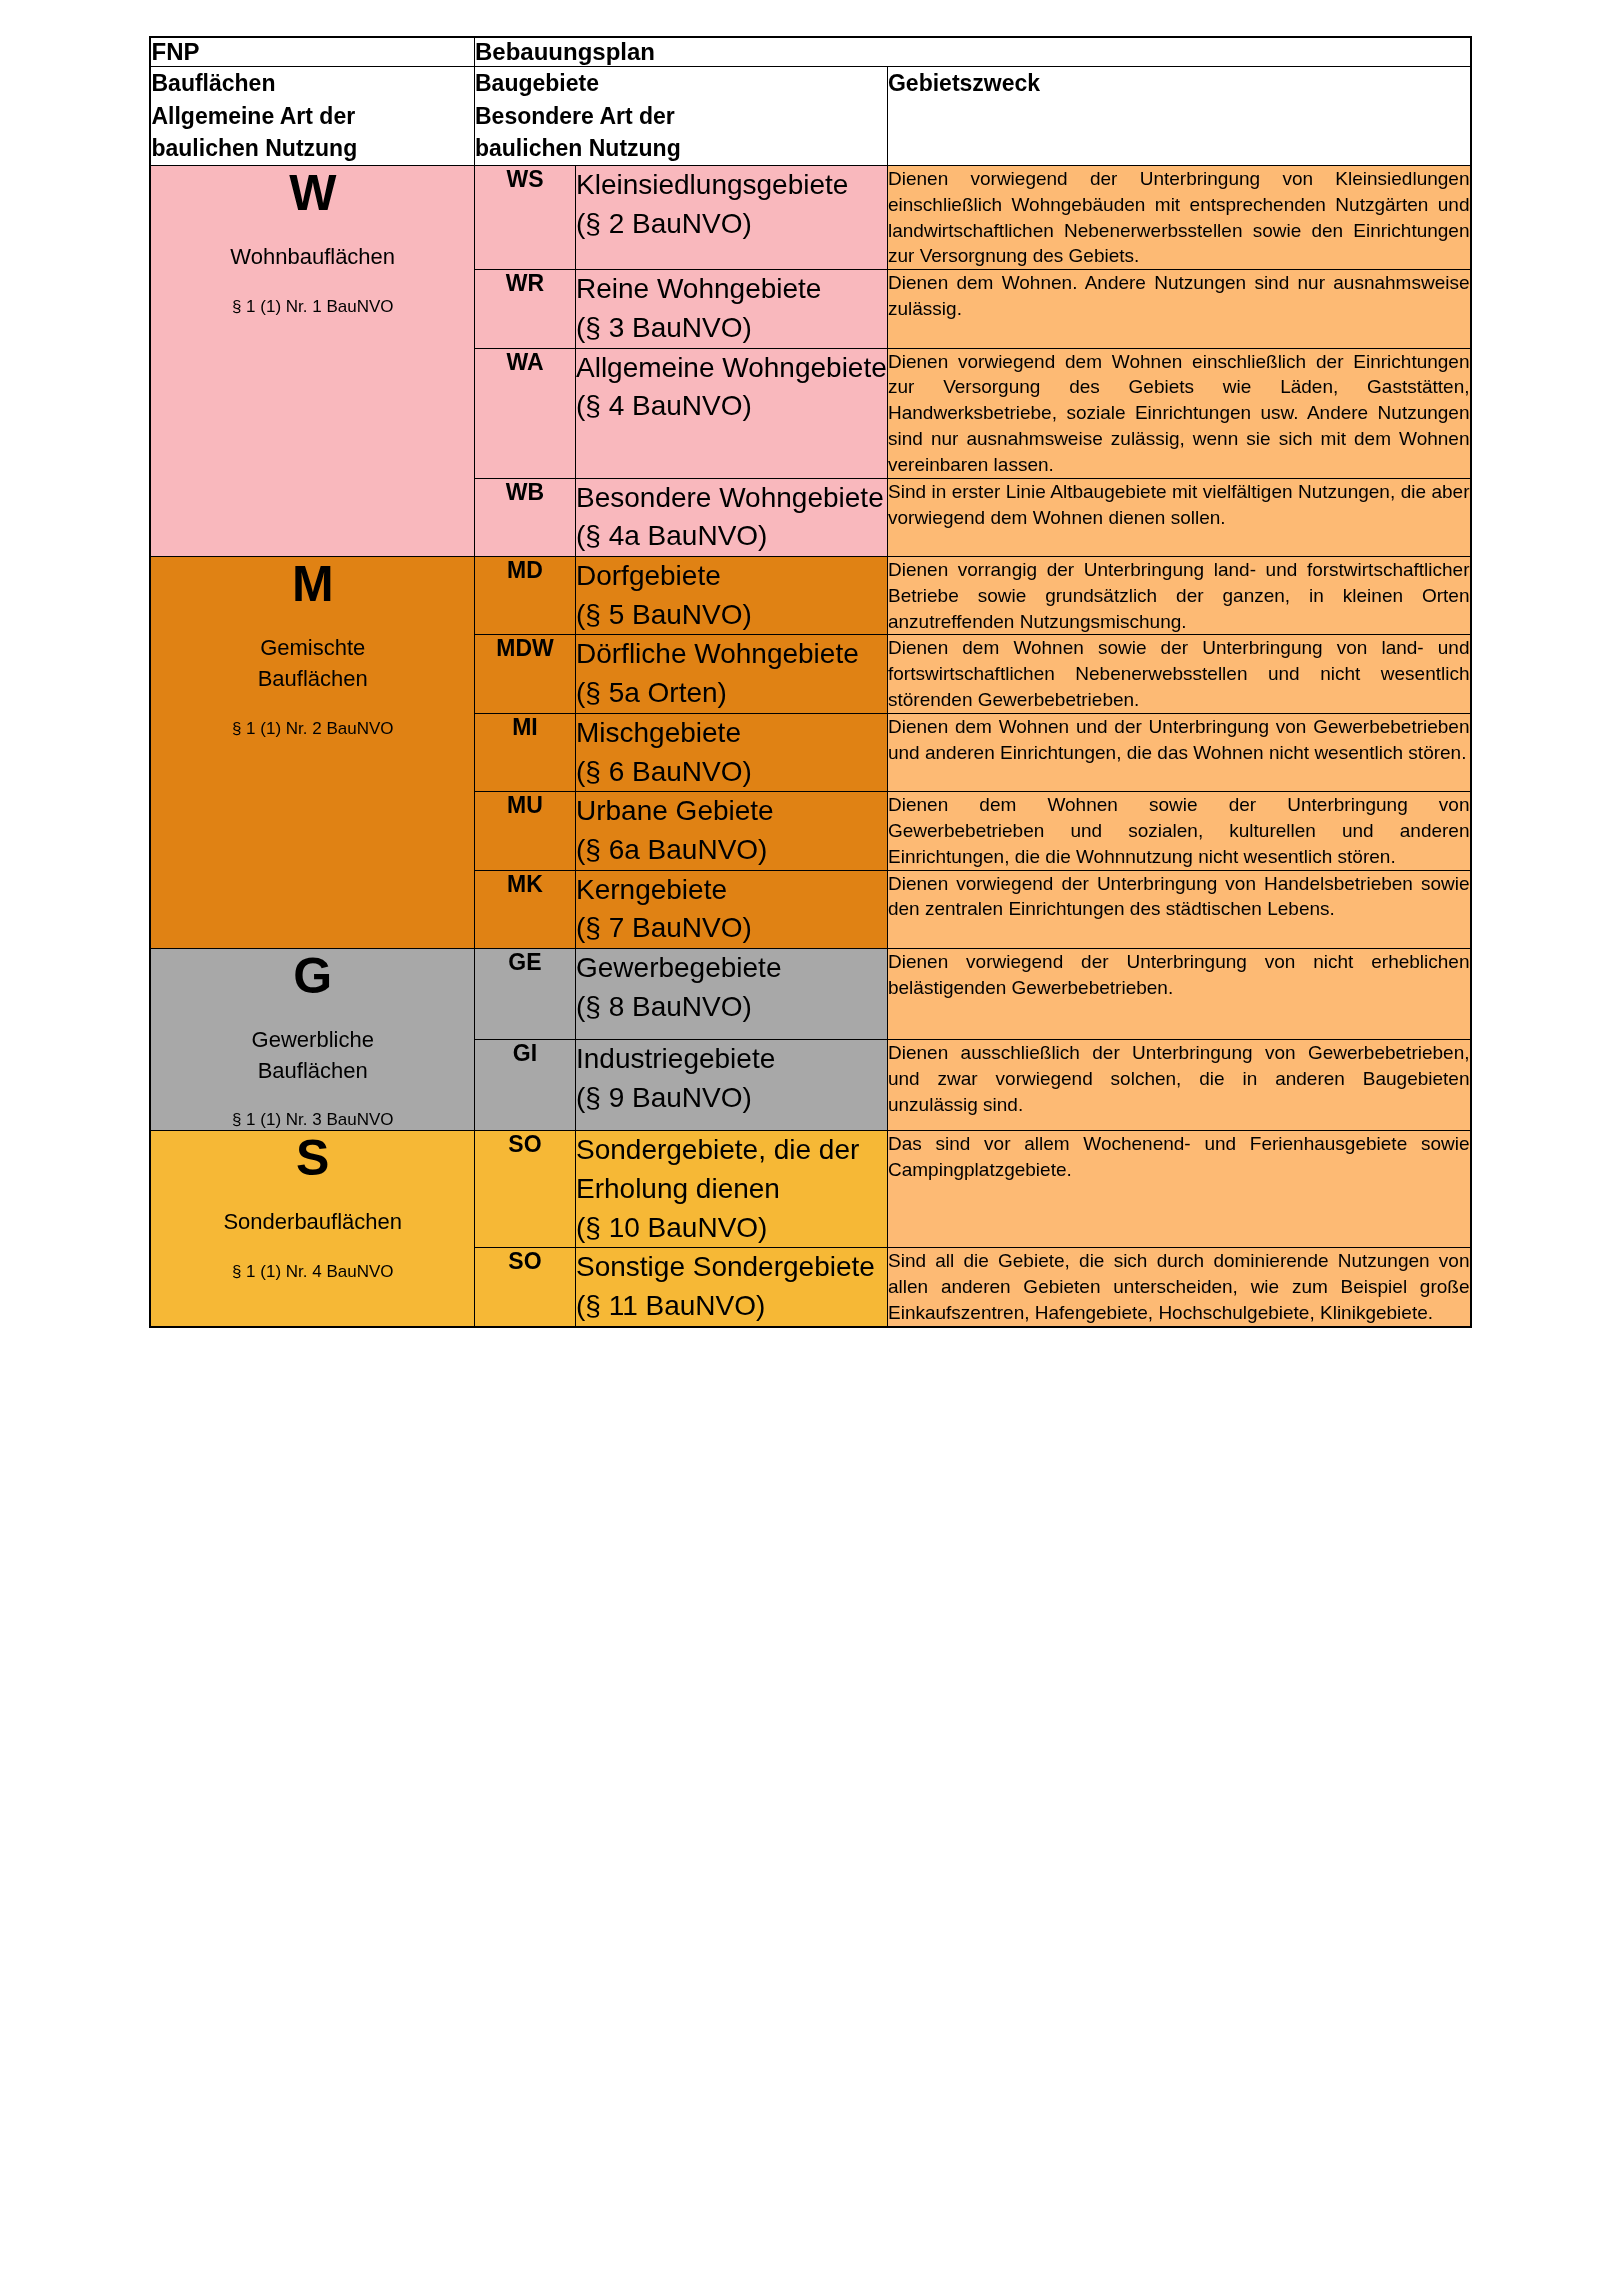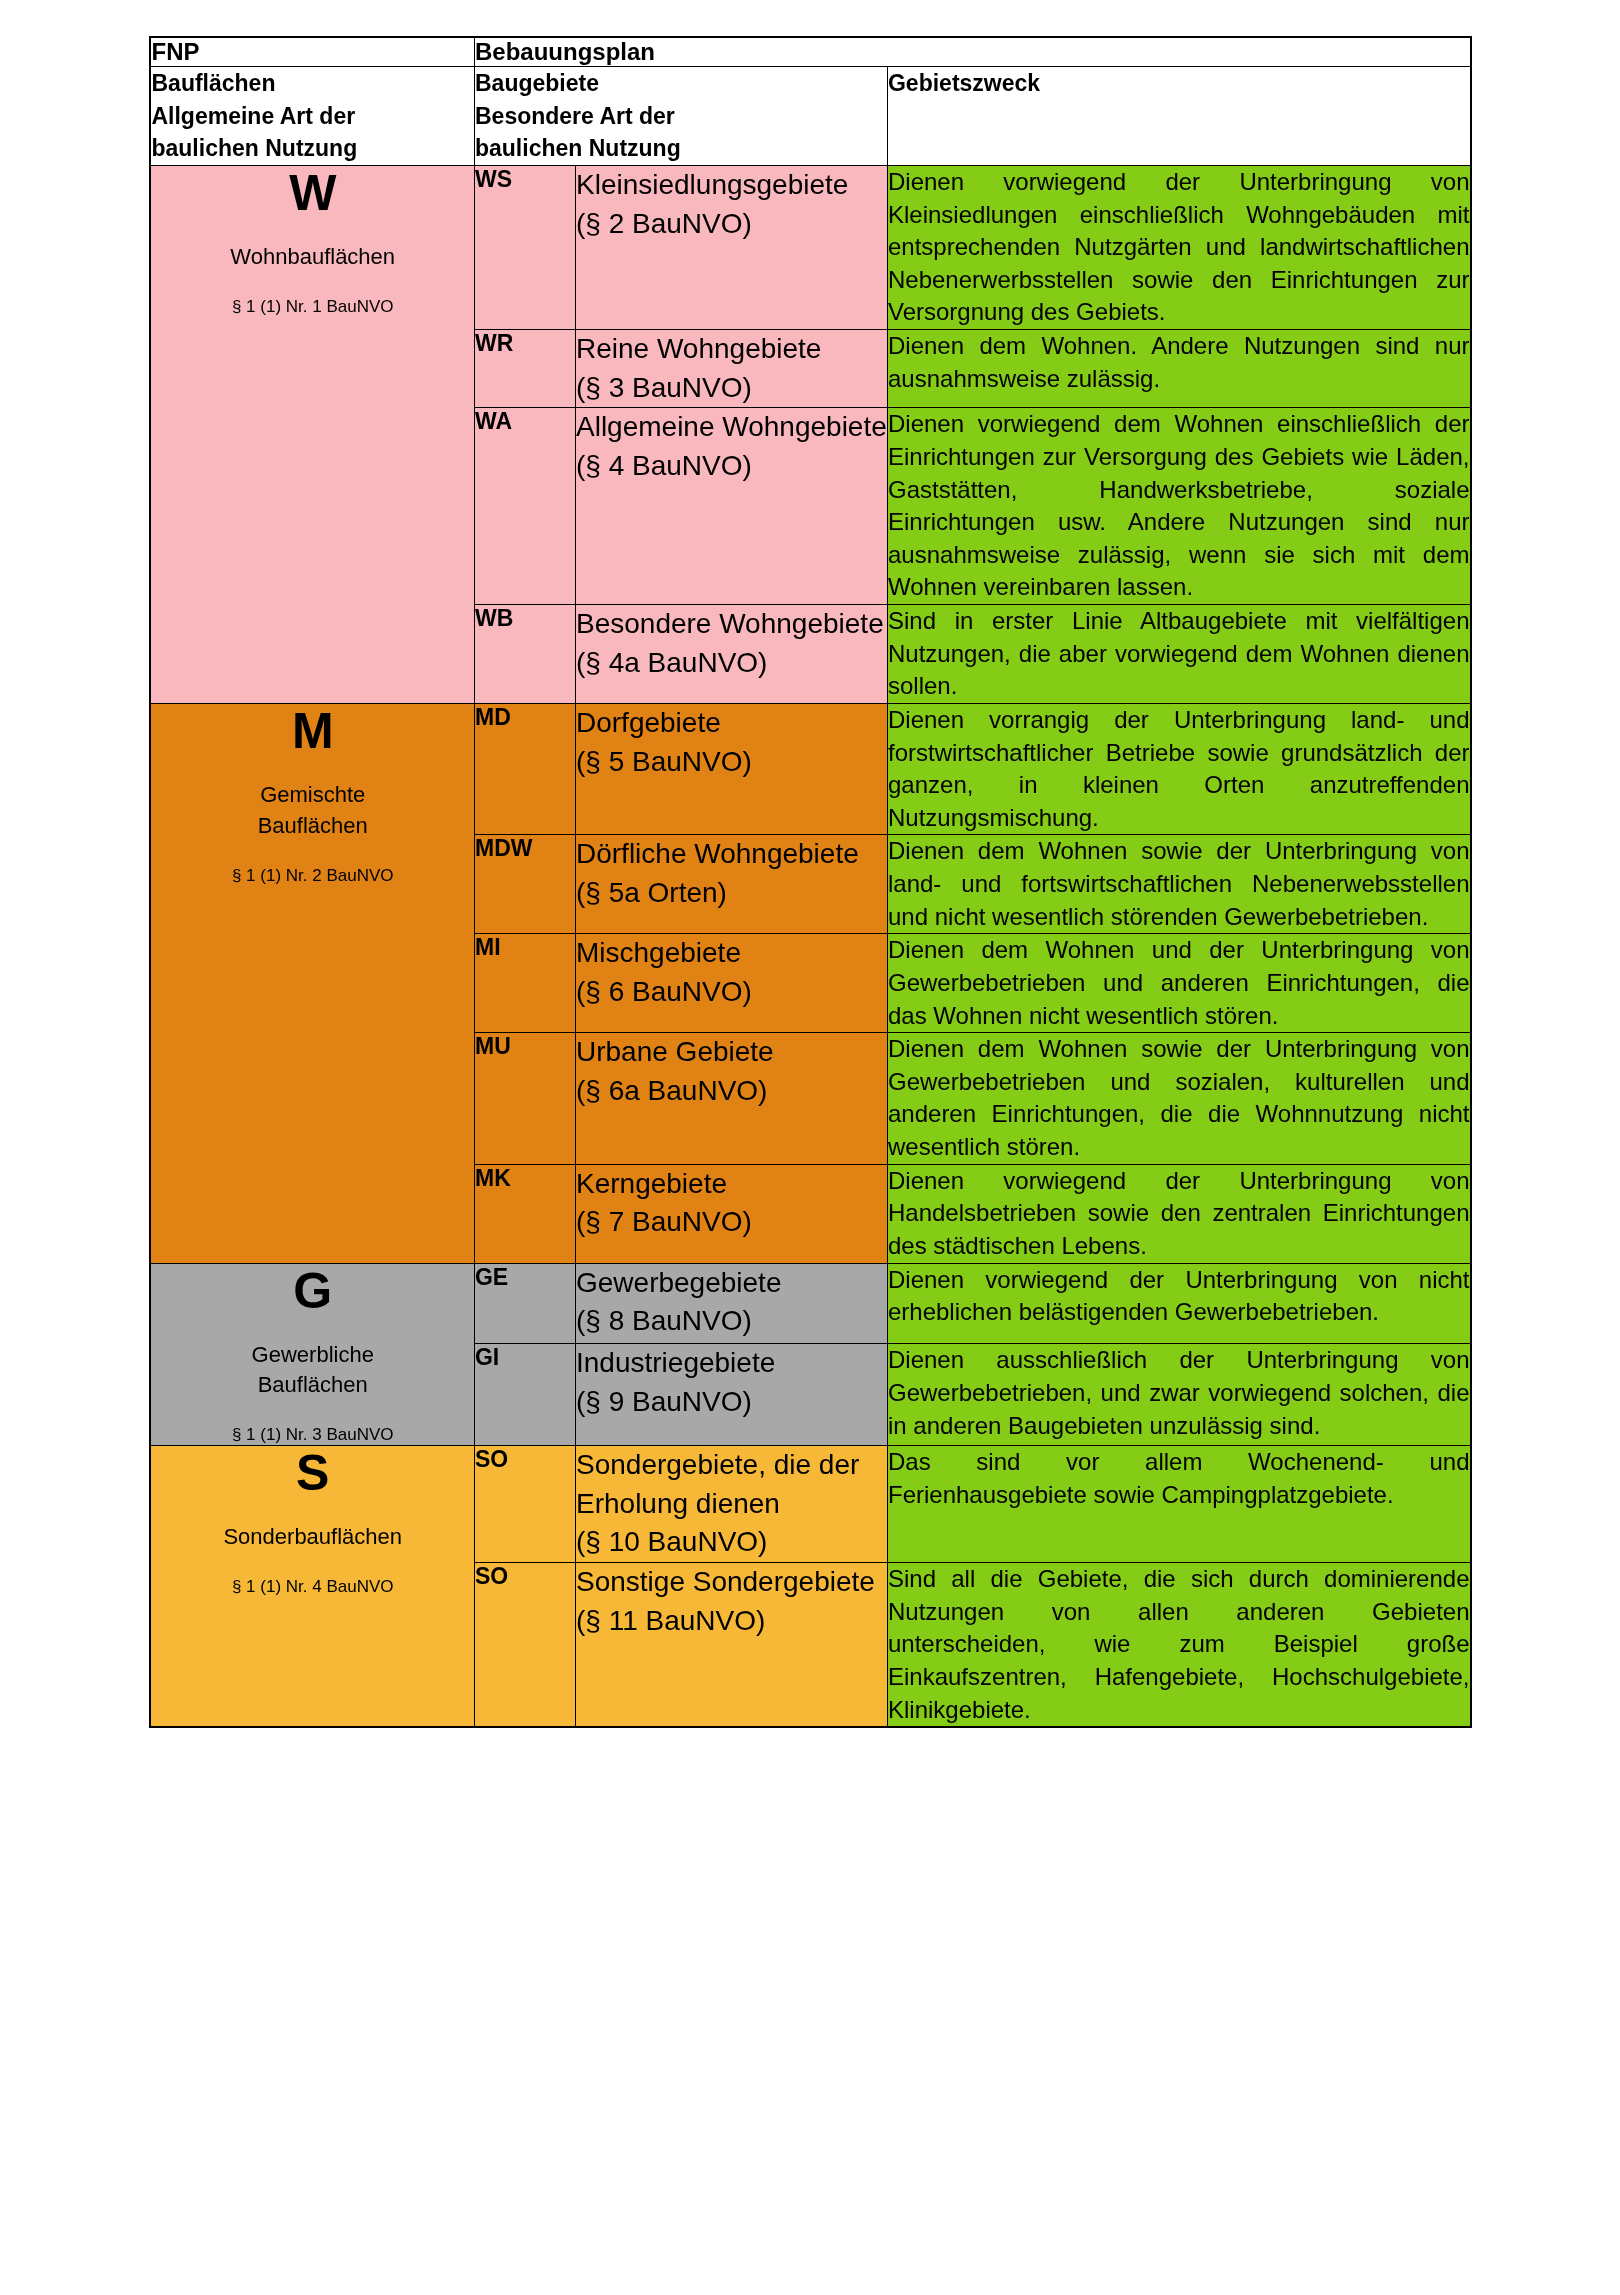--- a/index.html
+++ b/index.html
@@ -72,42 +72,42 @@
     display: block;
   }
   .cat .para {
     font-size: 17px;
     display: block;
     margin-top: 24px;
   }
 
   
   .abbr {
-    text-align: left;
+    text-align: center;
     vertical-align: middle;
     font-weight: bold;
     font-size: 23px;
   }
   
   .area {
     text-align: left;
     vertical-align: middle;
     font-size: 28px;
     line-height: 1.38;
     padding: 8px 9.7px;
   }
   .area .ln { display: block; }
   
   .purpose {
     text-align: justify;
-    font-size: 24px;
+    font-size: 19px;
     line-height: 1.36;
     padding: 9.7px 11.3px 9.7px 11.3px;
     vertical-align: top;
-    background: #84cc16;
+    background: #fdba74;
   }
 
   
   .bg-w { background: #f9b8bd; }
   .bg-m { background: #e08214; }
   .bg-g { background: #a8a8a8; }
   .bg-s { background: #f6b836; }
 </style>
 </head>
 <body>

